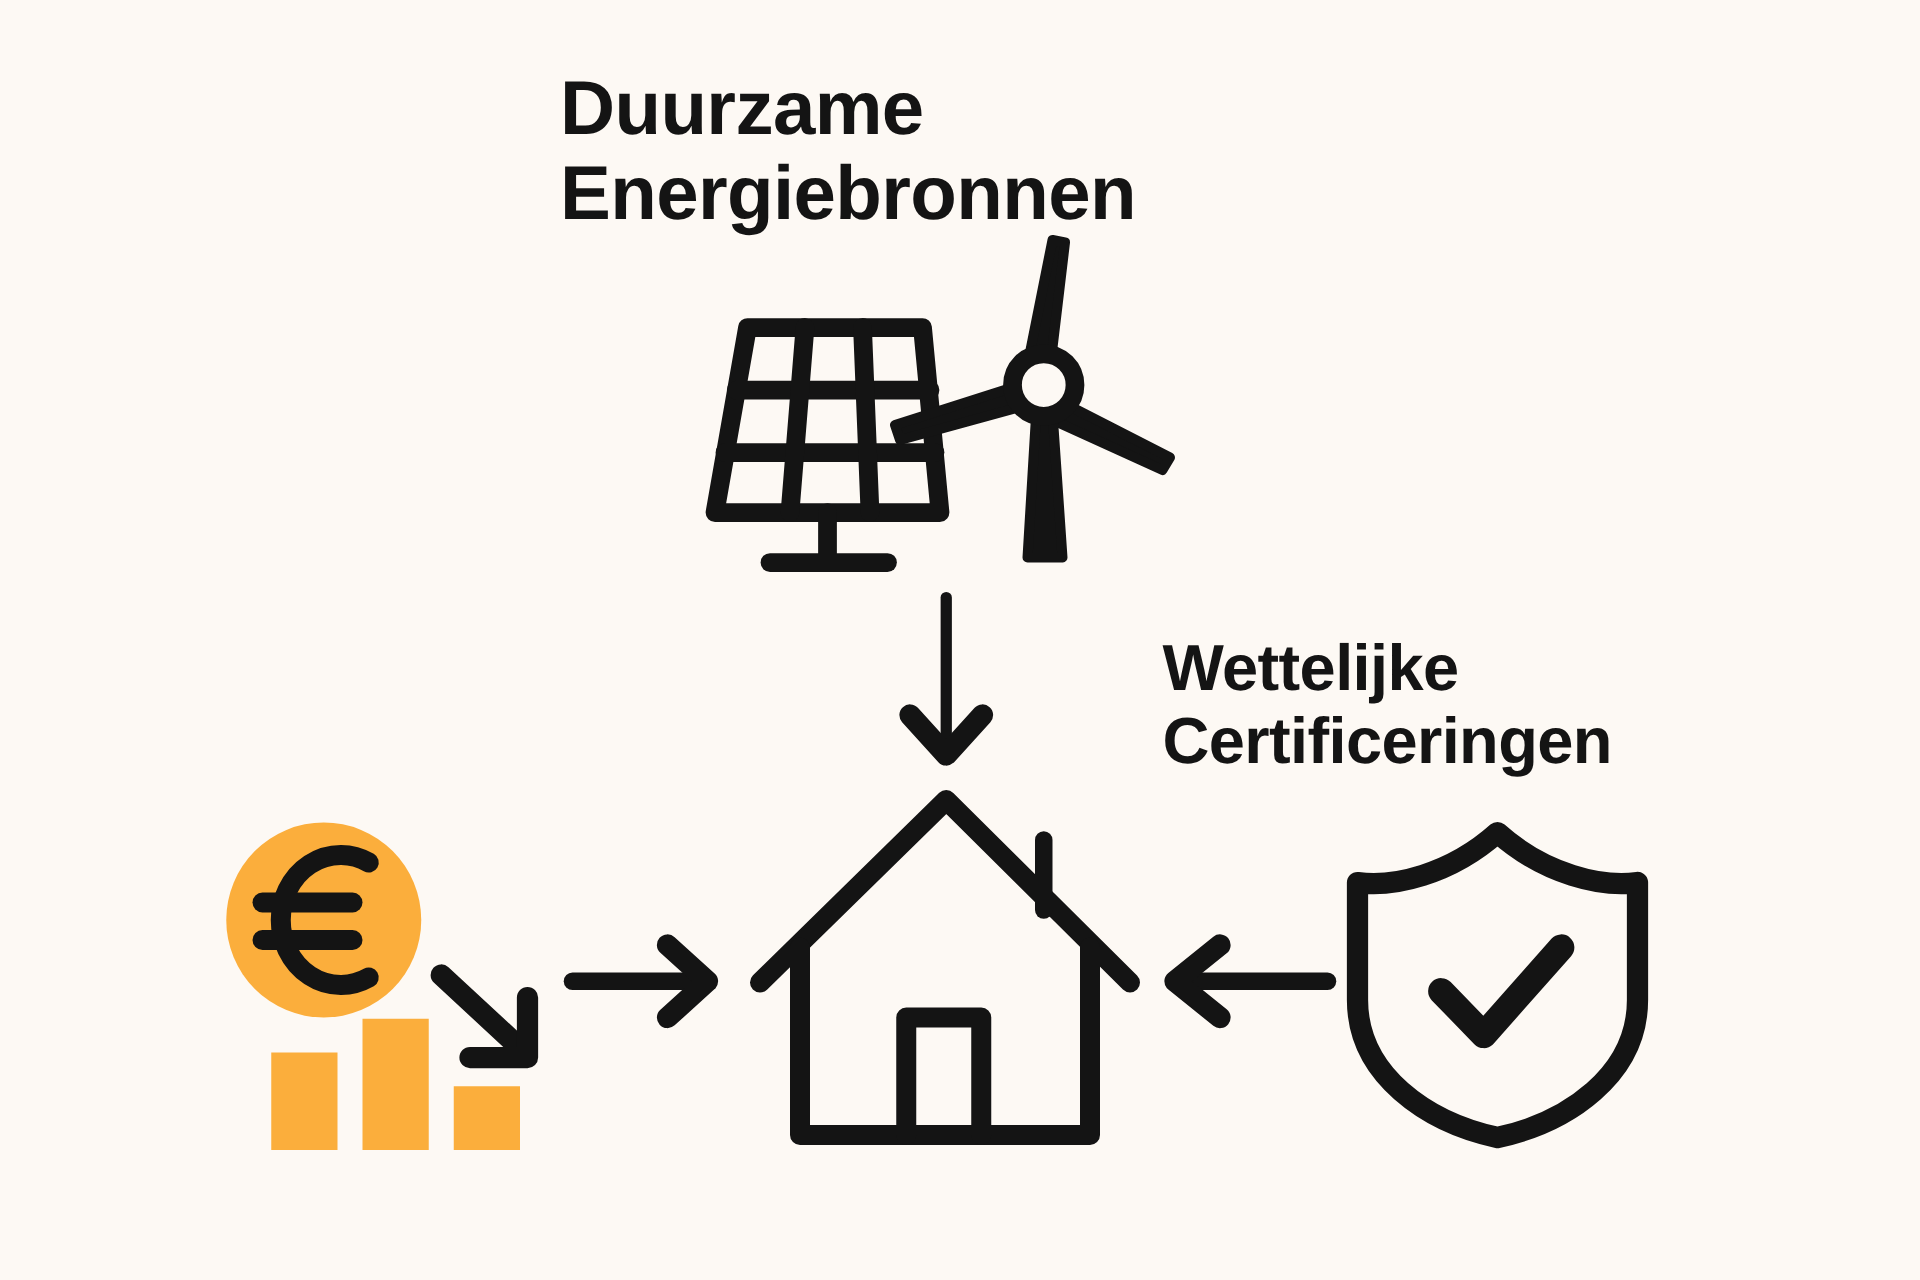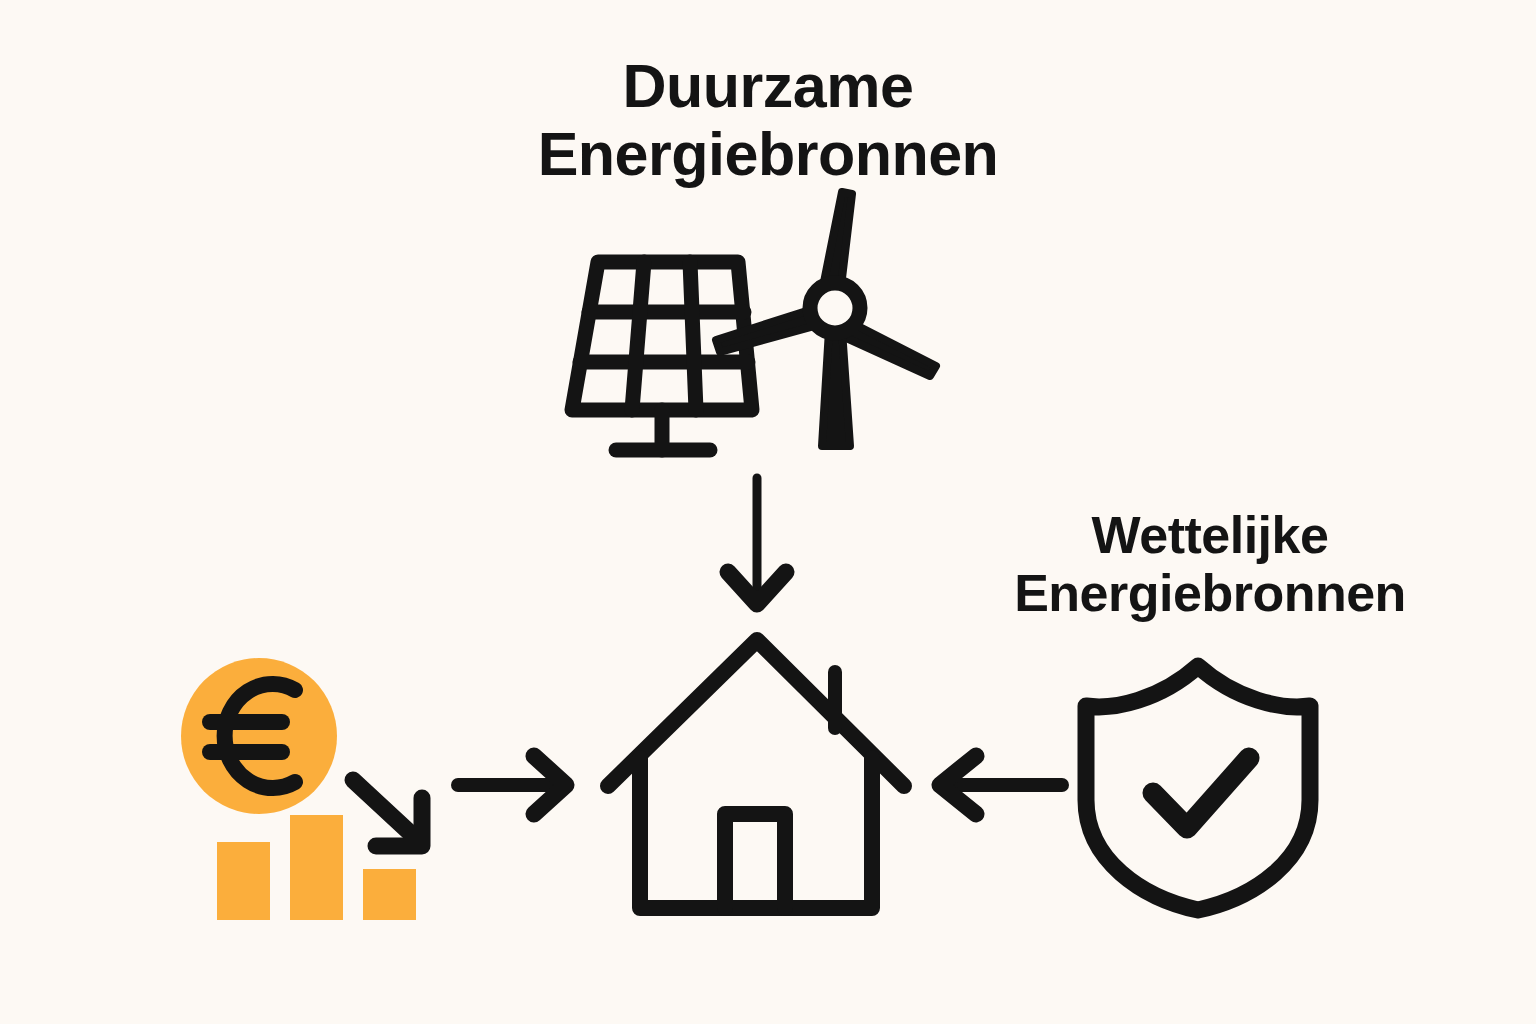--- a/index.html
+++ b/index.html
@@ -20,21 +20,21 @@
     background: #FDF9F4;
   }
   .node-label {
     position: absolute;
     color: #141414;
     font-weight: 700;
     font-family: "Liberation Sans", sans-serif;
     line-height: 1.12;
     letter-spacing: -0.5px;
     white-space: pre-line;
-    text-align: center;
+    text-align: left;
   }
   #label-energy {
     left: 448px;
     top: 52px;
     width: 640px;
     font-size: 61px;
   }
   #label-subsidies {
     left: 60px;
     top: 506px;
@@ -157,21 +157,21 @@
   <div class="icon-wrap" id="arrow-left">
     <svg width="150" height="90" viewBox="0 0 150 90">
       <g fill="none" stroke="#141414" stroke-linecap="round" stroke-linejoin="round">
         <path d="M 142 45 L 26 45" stroke-width="14"></path>
         <path d="M 56 16 L 20 45 L 56 74" stroke-width="17"></path>
       </g>
     </svg>
   </div>
 
   <div class="node-label" id="label-certs">Wettelijke
-Energiebronnen</div>
+Certificeringen</div>
 
   <div class="icon-wrap" id="icon-shield">
     <svg width="280" height="275" viewBox="0 0 280 275">
       <g fill="none" stroke="#141414" stroke-width="17" stroke-linecap="round" stroke-linejoin="round">
 
         <path d="M 140 18
                  C 178 52 224 62 252 58
                  L 252 152
                  C 252 212 196 250 140 262
                  C 84 250 28 212 28 152

